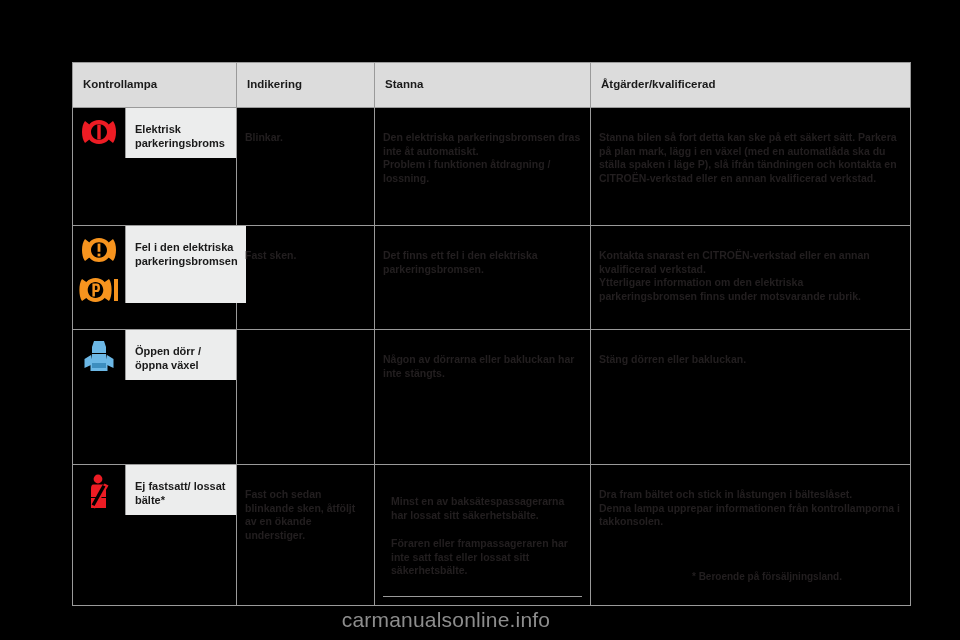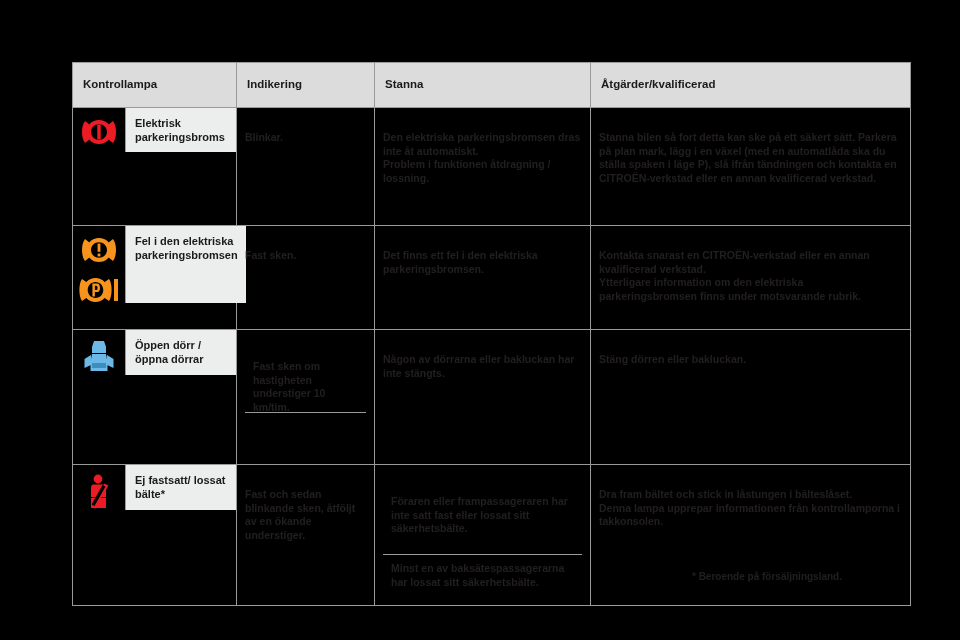--- a/index.html
+++ b/index.html
@@ -68,21 +68,21 @@
     gap:12px;
   }
   .namebox{
     flex:1;
     background:#eceded;
     border-left:1px solid #9a9a9a;
     color:#1a1a1a;
     font-size:11px;
     line-height:14px;
     font-weight:bold;
-    padding:8px 8px 8px 9px;
+    padding:14px 8px 8px 9px;
   }
   td.dark{background:#000;color:#231f20;}
   .nopad{padding:0;}
   .sub{
     border:0;
     border-bottom:1px solid #9a9a9a;
     padding:7px 8px 8px 8px;
     font-size:10.5px;
     line-height:13.5px;
     font-weight:bold;
@@ -205,31 +205,26 @@
                   <g fill="#6cb8e6">
                     <path d="M11 2 L21 2 L23 8 L23 14 L9 14 L9 8 Z"></path>
                     <path d="M9 15 L23 15 L24.5 23 L24.5 32 L7.5 32 L7.5 23 Z"></path>
                     <path d="M8 16 L8 26 L1.5 29 L1.5 20 Z"></path>
                     <path d="M24 16 L24 26 L30.5 29 L30.5 20 Z"></path>
                     <rect x="9" y="24" width="14" height="5" fill="#3d8ebf"></rect>
                   </g>
                 </svg>
               </span>
             </div>
-            <div class="namebox">Öppen dörr / öppna dörrar</div>
+            <div class="namebox">Öppen dörr / öppna växel</div>
           </div>
         </td>
         <td class="nopad">
           <table class="subtable">
             <tbody>
-                <tr>
-                  <td>
-                    <div class="sub" style="height:44px;">Fast sken om hastigheten understiger 10 km/tim.</div>
-                  </td>
-                </tr>
           </tbody>
             </table>
         </td>
         <td class="dark">Någon av dörrarna eller bakluckan har inte stängts.</td>
         <td class="dark">Stäng dörren eller bakluckan.</td>
       </tr>
 
       <tr style="height:108px;">
         <td class="lampcell">
           <div class="lampwrap">
@@ -248,34 +243,35 @@
             </div>
             <div class="namebox">Ej fastsatt/ lossat bälte*</div>
           </div>
         </td>
         <td class="dark">Fast och sedan blinkande sken, åtföljt av en ökande understiger.</td>
         <td class="nopad">
           <table class="subtable">
             <tbody>
                 <tr>
                   <td>
-                    <div class="sub" style="height:51px;">Föraren eller frampassageraren har inte satt fast eller lossat sitt säkerhetsbälte.</div>
+                    <div class="sub last">Minst en av baksätespassagerarna har lossat sitt säkerhetsbälte.</div>
                   </td>
                 </tr>
             <tr>
                   <td>
-                    <div class="sub last">Minst en av baksätespassagerarna har lossat sitt säkerhetsbälte.</div>
+                    <div class="sub" style="height:51px;">Föraren eller frampassageraren har inte satt fast eller lossat sitt säkerhetsbälte.</div>
                   </td>
                 </tr>
           </tbody>
             </table>
         </td>
         <td class="dark" style="white-space:pre-line;">Dra fram bältet och stick in låstungen i bälteslåset.
 Denna lampa upprepar informationen från kontrollamporna i takkonsolen.</td>
       </tr>
 
     </tbody>
   </table>
 
   <div class="footnote">* Beroende på försäljningsland.</div>
 
+  <div class="watermark">carmanualsonline.info</div>
 
 </div>
 
 </body></html>

